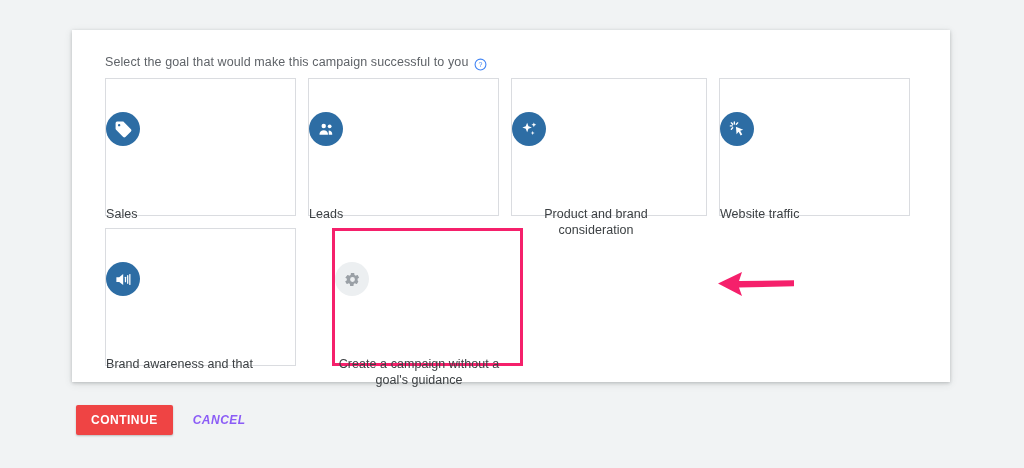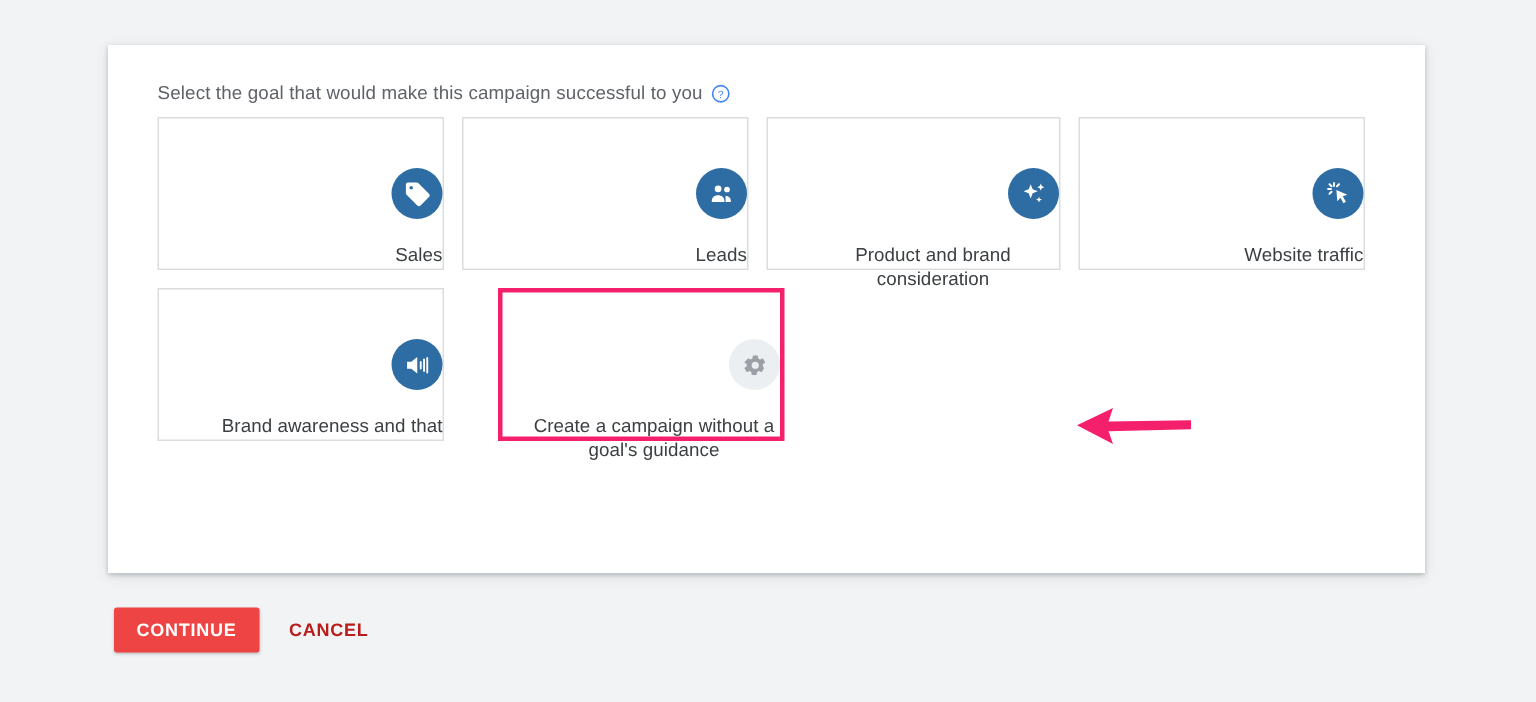--- a/index.html
+++ b/index.html
@@ -26,21 +26,21 @@
     box-shadow: 0 1px 3px rgba(60,64,67,0.25), 0 2px 8px rgba(60,64,67,0.12);
     box-sizing: border-box;
   }
 
   
   .panel-header {
     position: absolute;
     left: 33px;
     top: 25px;
     display: flex;
-    align-items: flex-start;
+    align-items: flex-end;
     gap: 6px;
   }
   .panel-header-text {
     font-size: 12.5px;
     color: #5f6368;
     letter-spacing: 0.1px;
     white-space: nowrap;
   }
   .help-icon {
     width: 13px;
@@ -56,31 +56,32 @@
     position: absolute;
     left: 33px;
     top: 48px;
     width: 812px;
     display: flex;
     flex-wrap: wrap;
     gap: 12px;
   }
   .card {
     width: 191px;
-    height: 102px;
+    height: 138px;
     box-sizing: border-box;
     border: 1px solid #dadce0;
     background: #ffffff;
     display: flex;
     flex-direction: column;
-    align-items: flex-end;
+    align-items: flex-start;
     justify-content: flex-start;
     padding-top: 33px;
     cursor: pointer;
     position: relative;
+    gap: 44px;
   }
   .card.wide { width: 196px; }
 
   .card.selected {
     border: 3px solid #f5206b;
     padding-top: 31px;
     margin-left: 24px;
   }
 
   .icon-circle {
@@ -135,28 +136,29 @@
     font-size: 12px;
     font-weight: bold;
     letter-spacing: 0.5px;
     padding: 8px 15px;
     border-radius: 2px;
     cursor: pointer;
     box-shadow: 0 1px 2px rgba(60,64,67,0.3);
   }
   .btn-cancel {
     background: transparent;
-    color: #b91c1c;
+    color: #8b5cf6;
     border: none;
     font-family: "Liberation Sans", sans-serif;
     font-size: 12px;
     font-weight: bold;
     letter-spacing: 0.5px;
     padding: 8px 10px;
     cursor: pointer;
+    font-style: italic;
   }
 </style>
 </head>
 <body>
 
 <div class="panel">
 
   <div class="panel-header">
     <span class="panel-header-text">Select the goal that would make this campaign successful to you</span>
     <span class="help-icon">

